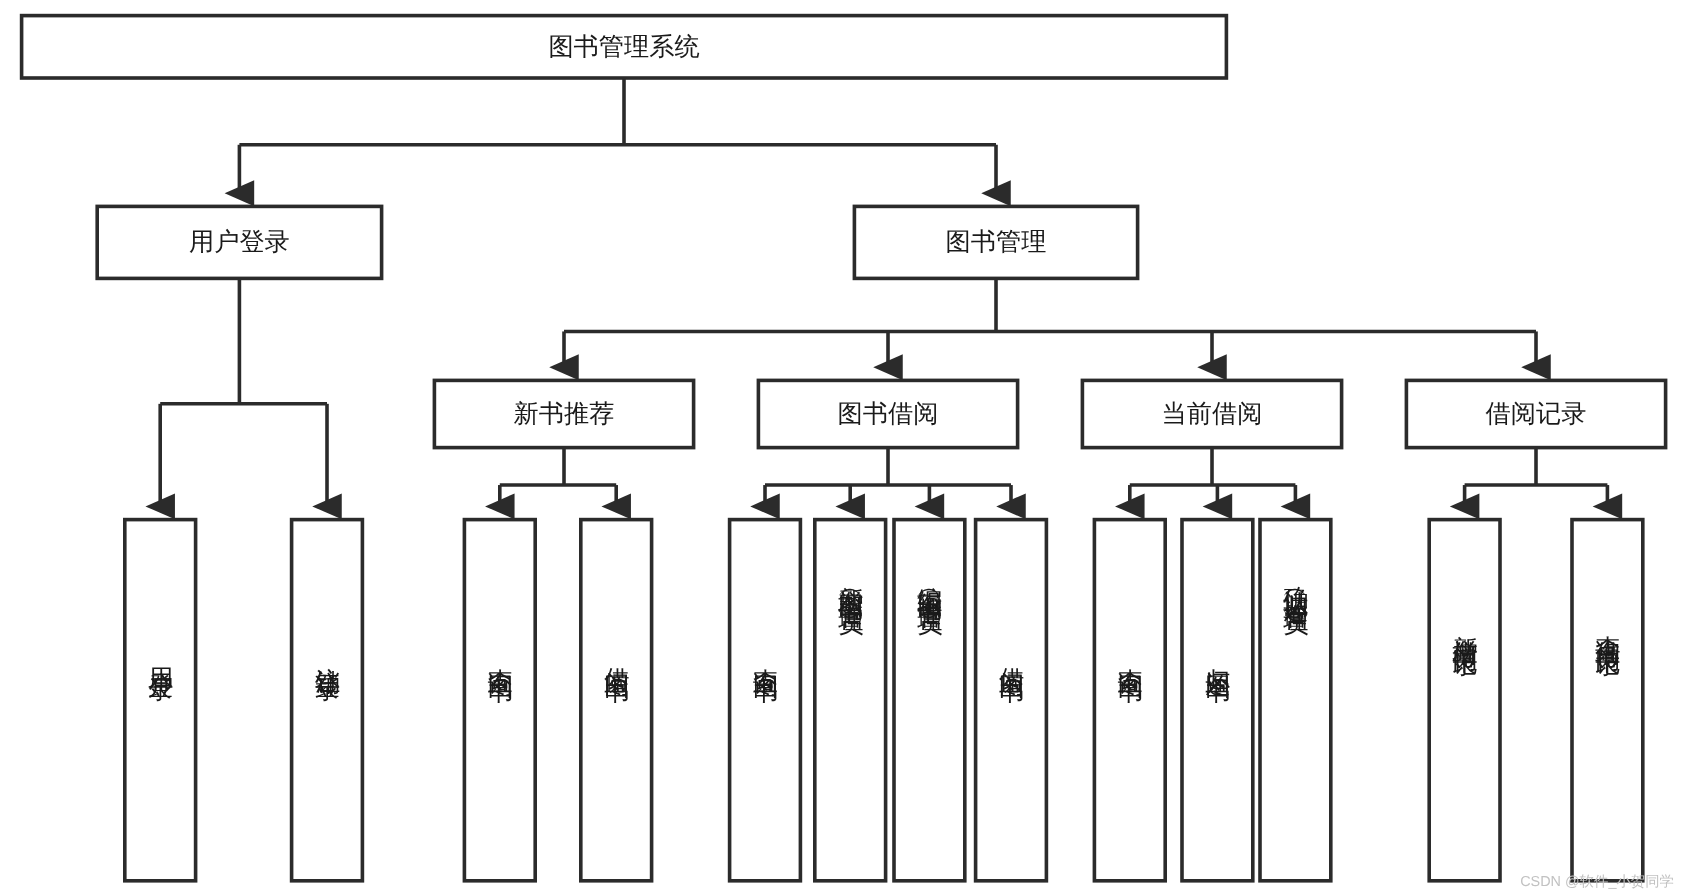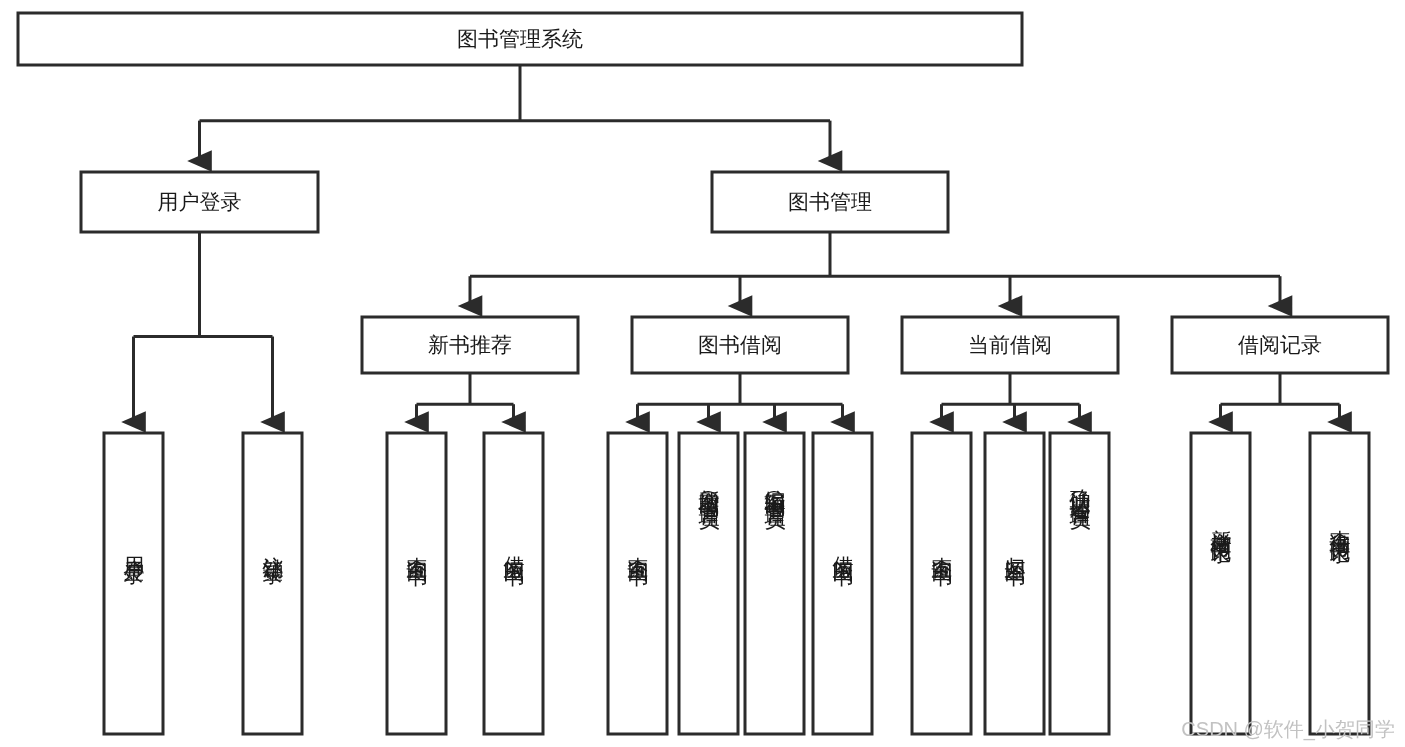--- a/index.html
+++ b/index.html
@@ -11,21 +11,21 @@
   .conn{stroke:#2b2b2b;stroke-width:3;fill:none;}
   .node-label{font-family:"Liberation Sans","DejaVu Sans",sans-serif;
               fill:#1a1a1a;font-size:21px;text-anchor:middle;
               dominant-baseline:middle;}
   .node-label-v{font-family:"Liberation Sans","DejaVu Sans",sans-serif;
                 fill:#1a1a1a;font-size:21px;text-anchor:middle;
                 writing-mode:vertical-rl;letter-spacing:3px;
                 dominant-baseline:middle;}
   .watermark{position:absolute;right:10px;bottom:4px;
              font-family:"Liberation Sans","DejaVu Sans",sans-serif;
-             font-size:20px;color:#c2c2c2;white-space:nowrap;
+             font-size:12px;color:#c2c2c2;white-space:nowrap;
              user-select:none;pointer-events:none;}
 </style>
 </head>
 <body>
 
 <div id="diagram-root">
   <svg id="flow" viewBox="0 0 1405 747">
     <defs>
       <marker id="arrowhead" markerWidth="9" markerHeight="9" refX="4.2" refY="4.5" orient="auto" markerUnits="strokeWidth">
         <path d="M0.6,0.4 L7.8,0.4 L4.2,8.6 Z" fill="#2b2b2b"></path>

